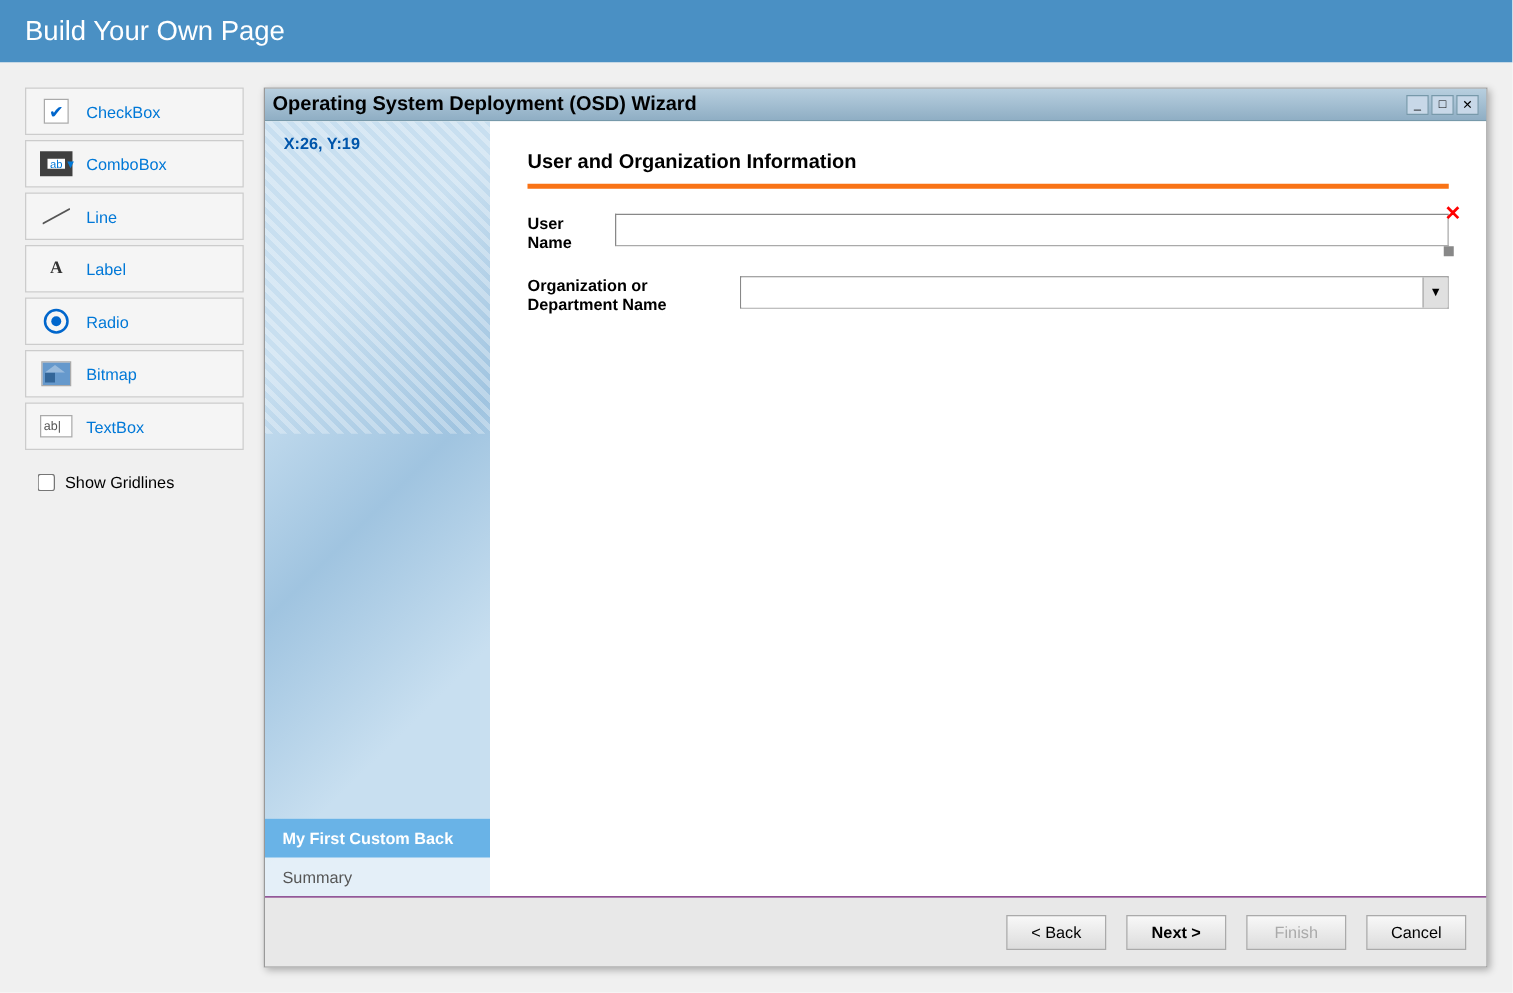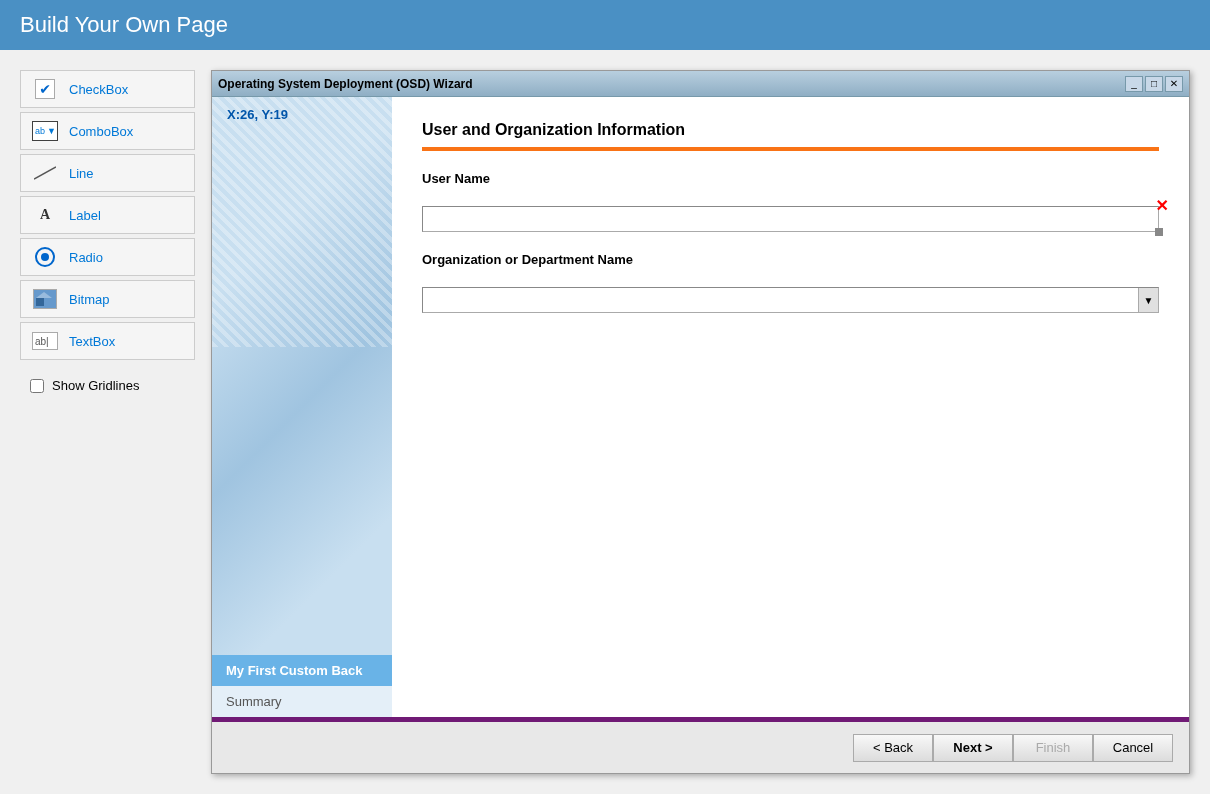--- a/index.html
+++ b/index.html
@@ -94,21 +94,21 @@
       background: linear-gradient(to bottom, #b8cfdf, #8faec4);
       padding: 4px 6px;
       display: flex;
       justify-content: space-between;
       align-items: center;
       border-bottom: 1px solid #7799aa;
       height: 26px;
     }
 
     .title-bar-text {
-      font-size: 12px;
+      font-size: 16px;
       font-weight: bold;
       color: #000;
     }
 
     .title-bar-buttons {
       display: flex;
       gap: 2px;
     }
 
     .tb-btn {
@@ -202,22 +202,22 @@
     .content-title {
       font-size: 16px;
       font-weight: bold;
       color: #000;
       border-bottom: 4px solid #f97316;
       padding-bottom: 8px;
     }
 
     .form-group {
       display: flex;
-      flex-direction: column;
-      gap: 20px;
+      flex-direction: row;
+      gap: 8px;
     }
 
     .form-label {
       font-size: 13px;
       font-weight: 600;
       color: #000;
     }
 
     .form-textbox {
       width: 100%;
@@ -286,25 +286,25 @@
       display: flex;
       align-items: center;
       justify-content: center;
       cursor: pointer;
       font-size: 10px;
     }
 
     
     .wizard-footer {
       background: #e8e8e8;
-      border-top: 5px solid #701a75;
+      border-top: 1px solid #701a75;
       padding: 10px 16px;
       display: flex;
       justify-content: flex-end;
-      gap: 0;
+      gap: 16px;
       height: 56px;
       align-items: center;
     }
 
     .footer-btn {
       min-width: 80px;
       height: 28px;
       padding: 0 12px;
       background: linear-gradient(to bottom, #f8f8f8, #dcdcdc);
       border: 1px solid #aaa;
@@ -331,21 +331,21 @@
       align-items: center;
       justify-content: center;
       font-size: 14px;
       color: #0066cc;
     }
 
     .icon-combobox {
       width: 26px;
       height: 20px;
       background: #fff;
-      border: 1px solid #404040;
+      border: 6px solid #404040;
       display: flex;
       align-items: center;
       font-size: 9px;
       padding: 1px 2px;
       gap: 2px;
     }
 
     .icon-line {
       width: 26px;
       height: 20px;

